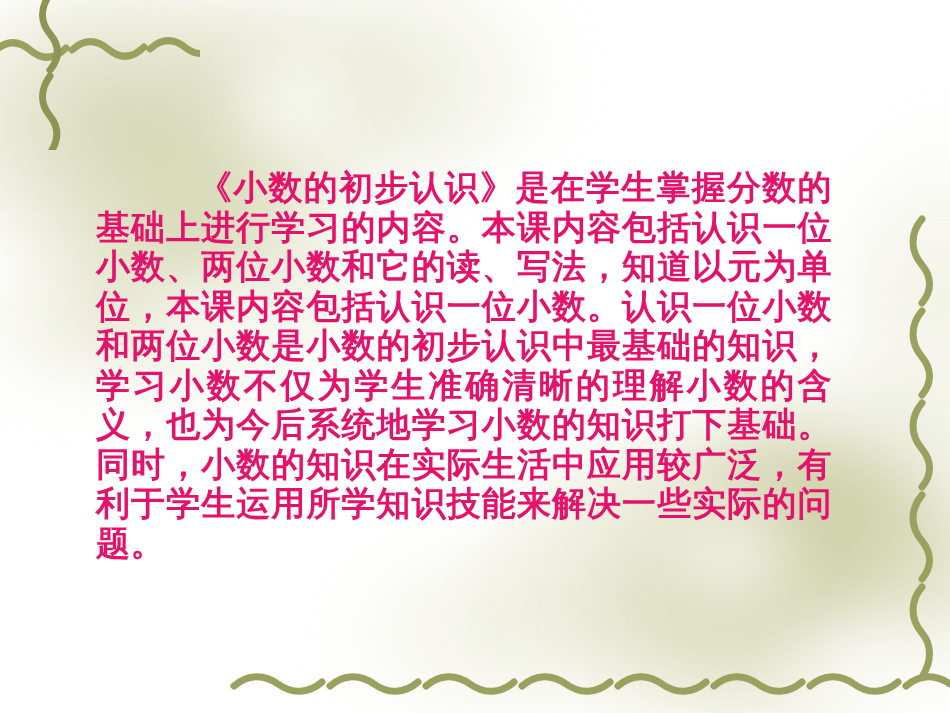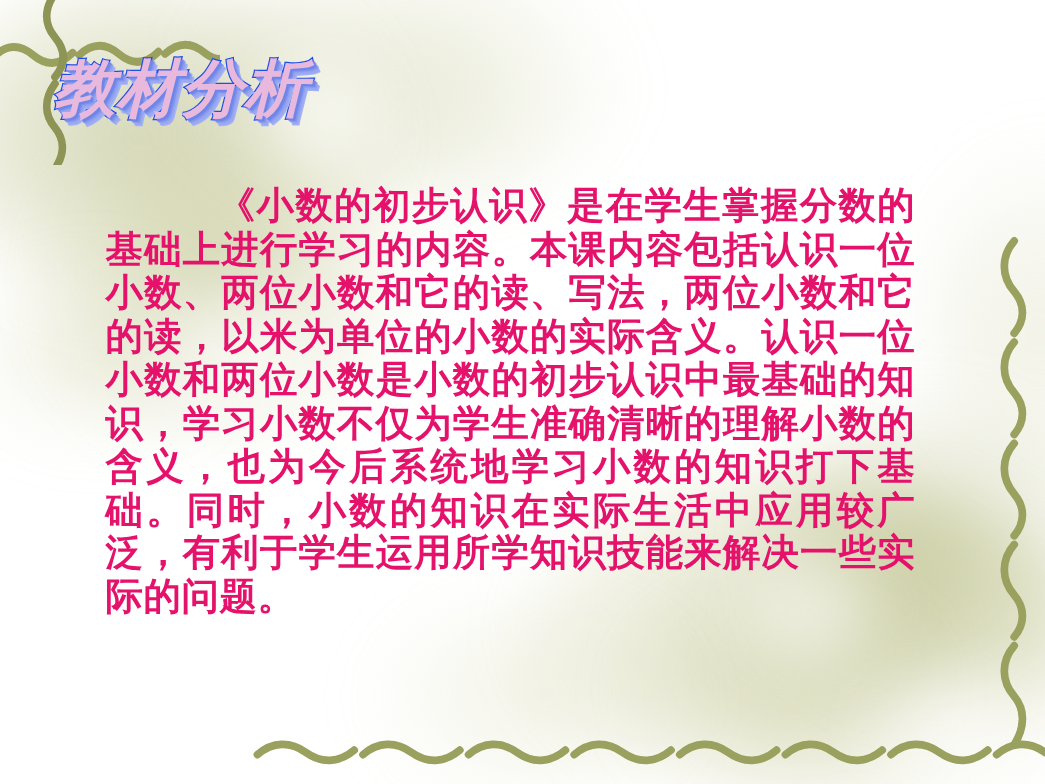--- a/index.html
+++ b/index.html
@@ -127,25 +127,22 @@
     <path d="M -6 22 C 6 10, 18 10, 30 20 C 42 30, 54 30, 66 18
              M 72 20 C 84 9, 96 9, 108 19 C 120 29, 132 29, 144 17
              M 150 19 C 162 8, 174 8, 186 18 C 194 24, 200 25, 206 22" fill="none" stroke="#9aa05e" stroke-width="7" stroke-linecap="round"></path>
   </svg>
 
   <svg class="vine vine-v-left" viewBox="0 0 36 150" preserveAspectRatio="none">
     <path d="M 18 -6 C 8 8, 8 22, 18 34 C 28 46, 28 58, 18 70
              M 18 76 C 8 90, 8 104, 18 116 C 26 126, 27 138, 20 150" fill="none" stroke="#8e9455" stroke-width="7" stroke-linecap="round"></path>
   </svg>
 
-  <div id="title-wrap">
-    <div id="slide-title">教材分析</div>
-  </div>
 
-  <div id="body-text">《小数的初步认识》是在学生掌握分数的基础上进行学习的内容。本课内容包括认识一位小数、两位小数和它的读、写法，两位小数和它的读，以米为单位的小数的实际含义。认识一位小数和两位小数是小数的初步认识中最基础的知识，学习小数不仅为学生准确清晰的理解小数的含义，也为今后系统地学习小数的知识打下基础。同时，小数的知识在实际生活中应用较广泛，有利于学生运用所学知识技能来解决一些实际的问题。</div>
+  <div id="body-text">《小数的初步认识》是在学生掌握分数的基础上进行学习的内容。本课内容包括认识一位小数、两位小数和它的读、写法，知道以元为单位，本课内容包括认识一位小数。认识一位小数和两位小数是小数的初步认识中最基础的知识，学习小数不仅为学生准确清晰的理解小数的含义，也为今后系统地学习小数的知识打下基础。同时，小数的知识在实际生活中应用较广泛，有利于学生运用所学知识技能来解决一些实际的问题。</div>
 
   <svg class="vine vine-h-bottom" viewBox="0 0 720 34" preserveAspectRatio="none">
     <g fill="none" stroke="#9aa05e" stroke-width="7" stroke-linecap="round">
       <path d="M 4 22 C 18 10, 34 10, 48 20 C 62 30, 78 30, 92 18"></path>
       <path d="M 100 22 C 114 10, 130 10, 144 20 C 158 30, 174 30, 188 18"></path>
       <path d="M 196 22 C 210 10, 226 10, 240 20 C 254 30, 270 30, 284 18"></path>
       <path d="M 292 22 C 306 10, 322 10, 336 20 C 350 30, 366 30, 380 18"></path>
       <path d="M 388 22 C 402 10, 418 10, 432 20 C 446 30, 462 30, 476 18"></path>
       <path d="M 484 22 C 498 10, 514 10, 528 20 C 542 30, 558 30, 572 18"></path>
       <path d="M 580 22 C 594 10, 610 10, 624 20 C 638 30, 654 30, 668 18"></path>

